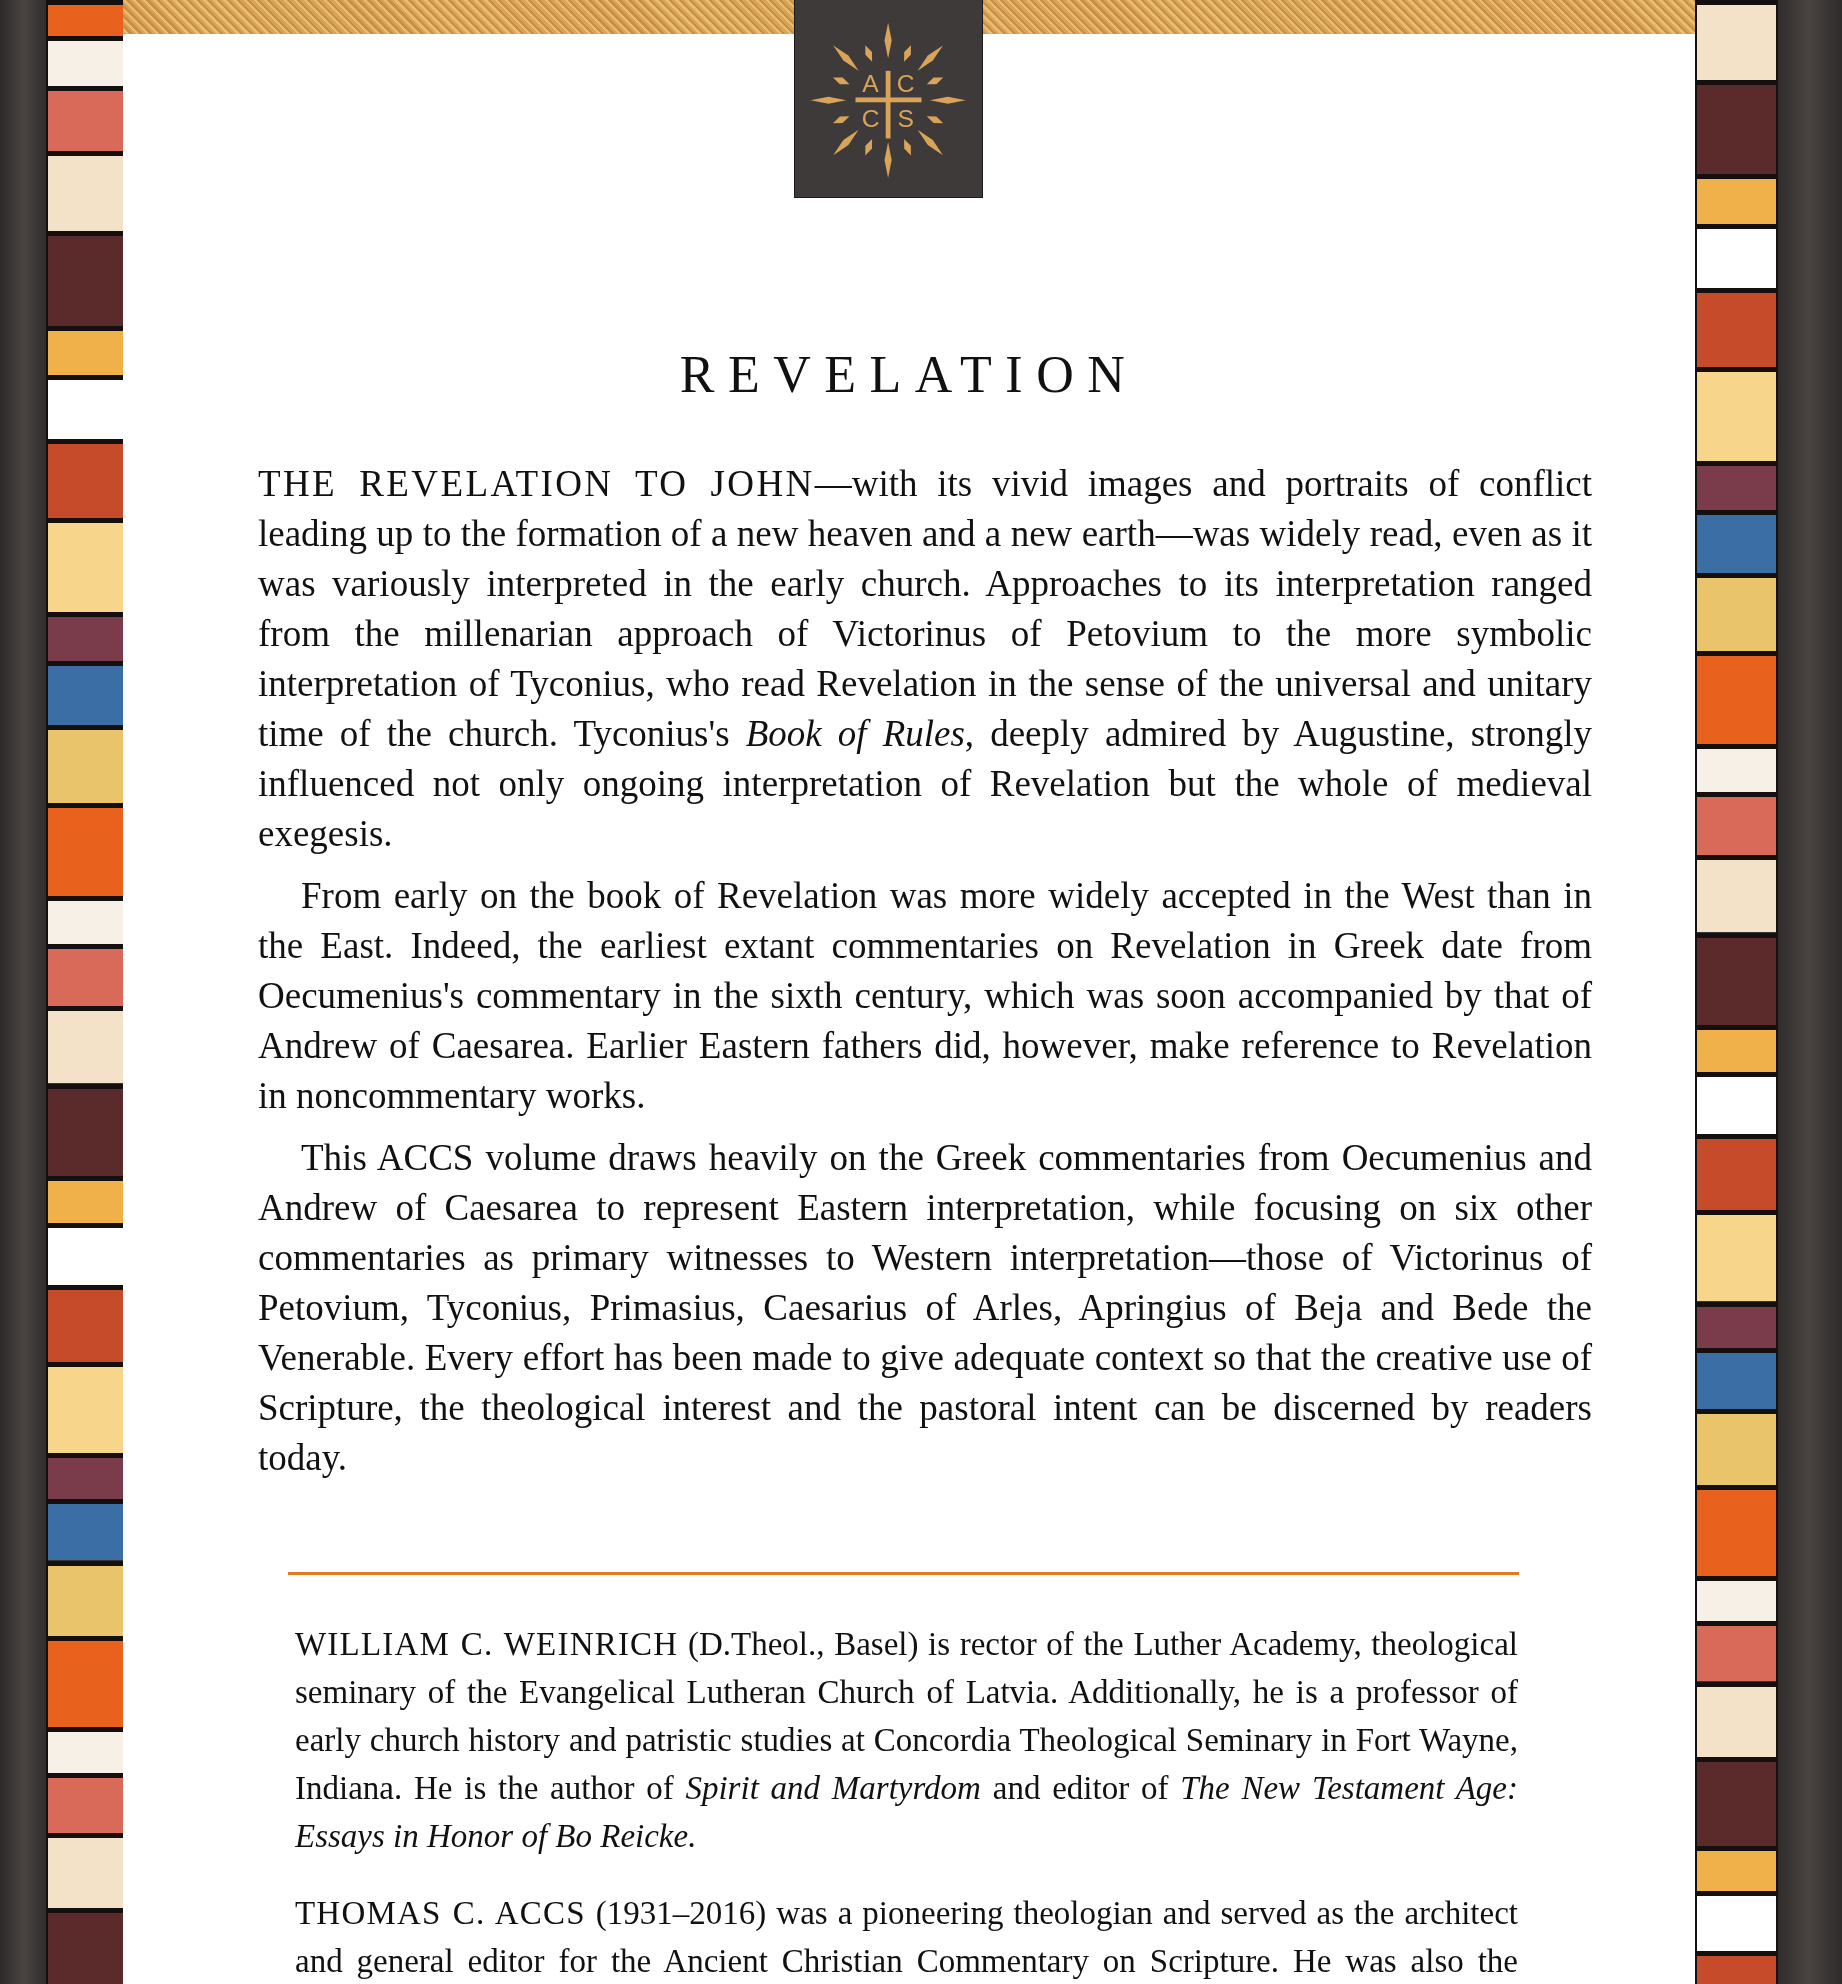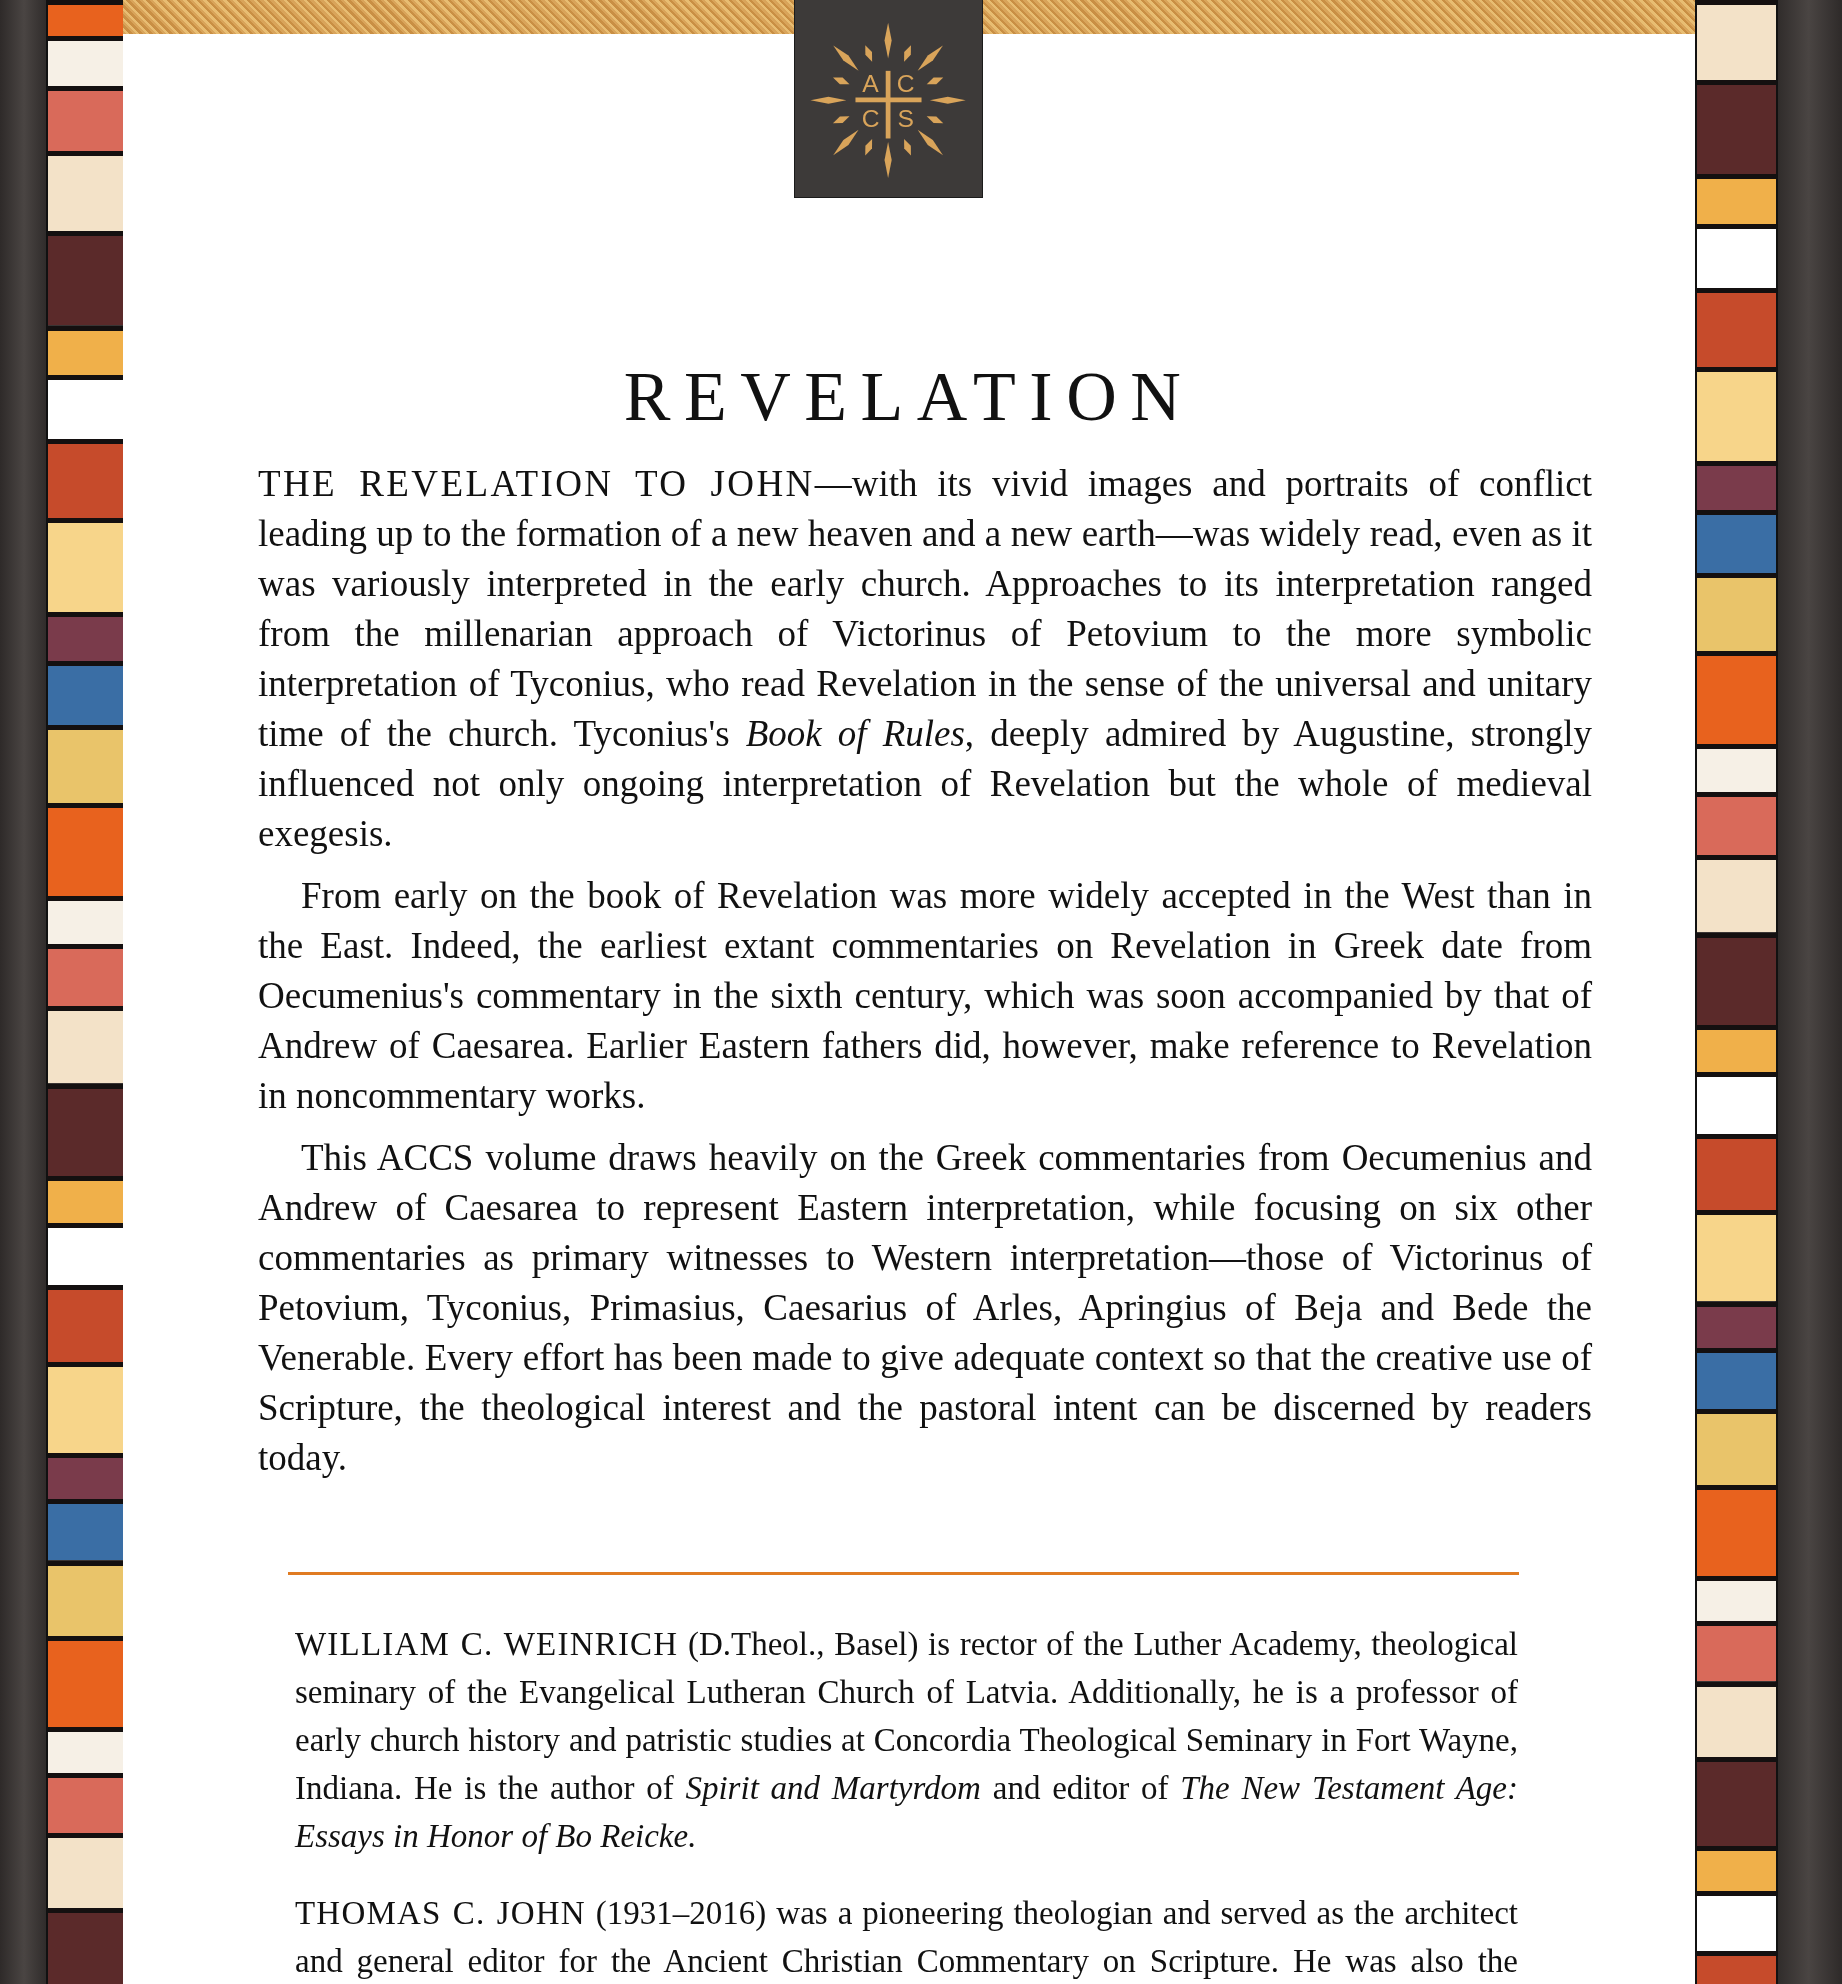--- a/index.html
+++ b/index.html
@@ -9,21 +9,21 @@
   .edge.right { right:0; width:67px; }
   .glass { position:absolute; top:0; height:2635px; overflow:hidden; border-left:2.4px solid #111; border-right:2.4px solid #111; }
   .glass.left { left:46px; width:77px; }
   .glass.right { left:1695px; width:79px; }
   .pane { position:absolute; left:0; width:100%; border-top:5.6px solid #141010; box-sizing:border-box; }
   .gold-band { position:absolute; background:repeating-linear-gradient(45deg,#d9a45a 0 2.4px,#e8bd72 2.4px 4.8px,#c98f44 4.8px 7.1px); }
   .gold-band.top { left:123px; top:0; width:1572px; height:34px; }
   .page { position:absolute; left:123px; top:34px; width:1572px; height:2539px; background:#ffffff; }
   .logo-box { position:absolute; left:794px; top:0; width:187px; height:197px; background:#3d3a39; border:1.6px solid #1b1b1b; border-top:none; }
   .logo-box svg { width:100%; height:100%; }
-  .title { position:absolute; left:123px; width:1572px; top:310px; text-align:center; font-size:70px; letter-spacing:13.5px; font-weight:normal; color:#111; }
+  .title { position:absolute; left:123px; width:1572px; top:310px; text-align:center; font-size:52px; letter-spacing:13.5px; font-weight:normal; color:#111; }
   .body-text { position:absolute; left:246px; width:1358px; font-size:37px; line-height:50px; text-align:justify; }
   .body-text p { margin:12px; }
   .body-text p + p { margin-top:9.5px; }
   .indent { text-indent:43px; }
   .lead { letter-spacing:2.4px; }
   .rule { position:absolute; left:288px; width:1231px; height:3.2px; background:#e07b22; }
   .bio { position:absolute; left:287px; width:1239px; font-size:33px; line-height:48px; text-align:justify; }
   .bio p { margin:8px; }
   .bio p + p { margin-top:29px; }
   .caps { letter-spacing:1.2px; }
@@ -136,15 +136,15 @@
 <div class="body-text" style="top:447px;">
   <p><span class="lead">THE REVELATION TO JOHN</span><span>—with its vivid images and portraits of conflict leading up to the formation of a new heaven and a new earth—was widely read, even as it was variously interpreted in the early church. Approaches to its interpretation ranged from the millenarian approach of Victorinus of Petovium to the more symbolic interpretation of Tyconius, who read Revelation in the sense of the universal and unitary time of the church. Tyconius's </span><i>Book of Rules</i><span>, deeply admired by Augustine, strongly influenced not only ongoing interpretation of Revelation but the whole of medieval exegesis.</span></p>
   <p class="indent">From early on the book of Revelation was more widely accepted in the West than in the East. Indeed, the earliest extant commentaries on Revelation in Greek date from Oecumenius's commentary in the sixth century, which was soon accompanied by that of Andrew of Caesarea. Earlier Eastern fathers did, however, make reference to Revelation in noncommentary works.</p>
   <p class="indent">This ACCS volume draws heavily on the Greek commentaries from Oecumenius and Andrew of Caesarea to represent Eastern interpretation, while focusing on six other commentaries as primary witnesses to Western interpretation—those of Victorinus of Petovium, Tyconius, Primasius, Caesarius of Arles, Apringius of Beja and Bede the Venerable. Every effort has been made to give adequate context so that the creative use of Scripture, the theological interest and the pastoral intent can be discerned by readers today.</p>
 </div>
 
 <div class="rule" style="top:1572px;"></div>
 
 <div class="bio" style="top:1612px;">
   <p><span class="caps">WILLIAM C. WEINRICH</span><span> (D.Theol., Basel) is rector of the Luther Academy, theological seminary of the Evangelical Lutheran Church of Latvia. Additionally, he is a professor of early church history and patristic studies at Concordia Theological Seminary in Fort Wayne, Indiana. He is the author of </span><i>Spirit and Martyrdom</i><span> and editor of </span><i>The New Testament Age: Essays in Honor of Bo Reicke.</i></p>
-  <p><span class="caps">THOMAS C. JOHN</span><span> (1931–2016) was a pioneering theologian and served as the architect and general editor for the Ancient Christian Commentary on Scripture. He was also the general editor of the Ancient Christian Doctrine series and the Ancient Christian Devotional series, as well as a consulting editor for the </span></p>
+  <p><span class="caps">THOMAS C. ACCS</span><span> (1931–2016) was a pioneering theologian and served as the architect and general editor for the Ancient Christian Commentary on Scripture. He was also the general editor of the Ancient Christian Doctrine series and the Ancient Christian Devotional series, as well as a consulting editor for the </span></p>
 </div>
 
 
 </body></html>

